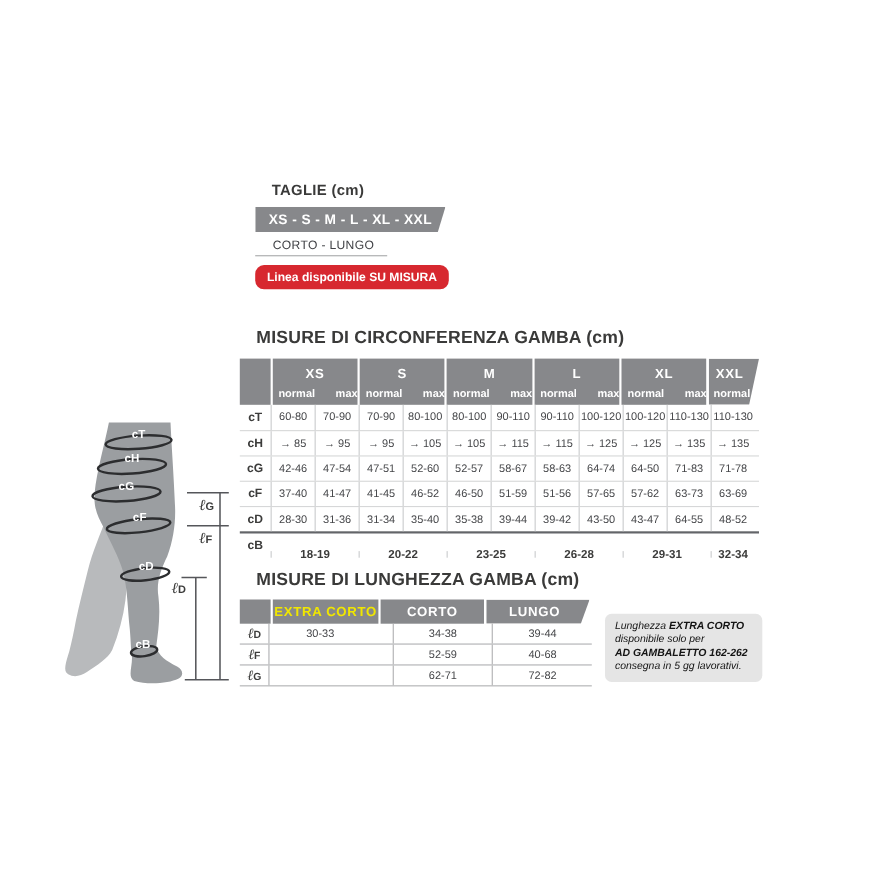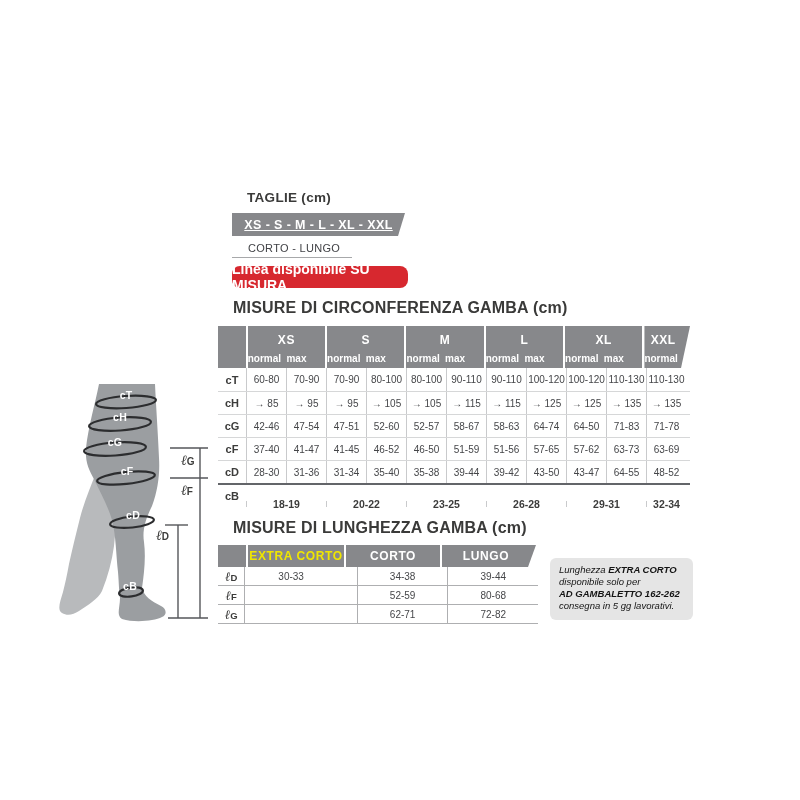--- a/index.html
+++ b/index.html
@@ -9,40 +9,40 @@
 
   
   .leg-wrap { position:absolute; left:55px; top:378px; width:160px; height:252px; }
   .leg-wrap svg { position:absolute; left:0; top:0; }
   .band-label { position:absolute; transform:translate(-50%,-50%); color:#fff; font-weight:bold; font-size:10.5px; letter-spacing:.2px; }
   .len-label { position:absolute; display:flex; align-items:baseline; color:#3c3c3b; }
   .len-label .scr { font-family:"DejaVu Serif", serif; font-style:italic; font-size:14px; line-height:1; }
   .len-label .ltr { font-weight:bold; font-size:10px; line-height:1; }
 
   
-  .taglie { position:absolute; left:232px; top:190px; width:190px; }
+  .taglie { position:absolute; left:232px; top:165px; width:190px; }
   .taglie-title { font-size:13.5px; font-weight:bold; letter-spacing:.3px; margin-left:15px; color:#3a3a39; }
   .size-banner { margin-top:8px; width:173px; height:23px; background:#87888b; color:#fff; font-weight:bold;
                  font-size:12.5px; letter-spacing:.4px; display:flex; align-items:center; justify-content:center;
-                 clip-path:polygon(0 0,100% 0,calc(100% - 7px) 100%,0 100%);text-decoration:underline; }
+                 clip-path:polygon(0 0,100% 0,calc(100% - 7px) 100%,0 100%); }
   .opt-row { width:120px; padding:6px 0 3px 16px; border-bottom:1px solid #a7a8aa; font-size:11px; letter-spacing:.3px; color:#414246; }
   .custom-badge { margin-top:8px; width:176px; height:22px; background:#d7282f; border-radius:8px; color:#fff;
-                  font-weight:bold; font-size:14px; display:flex; align-items:center; justify-content:center; }
+                  font-weight:bold; font-size:11px; display:flex; align-items:center; justify-content:center; }
 
   
   .tbl-title { font-size:16px; font-weight:bold; letter-spacing:.2px; margin-left:15px; color:#3a3a39; }
 
   
   .circ { position:absolute; left:218px; top:299px; width:472px; }
   .circ-header { display:flex; gap:2px; margin-top:9px; height:42px; }
   .ch-spacer { width:28px; background:#87888b; }
   .cg { width:78px; background:#87888b; color:#fff; display:flex; flex-direction:column; }
   .cg-label { flex:1; display:flex; align-items:center; justify-content:center; font-weight:bold; font-size:12px; letter-spacing:.6px; }
   .cg-sub { display:flex; font-weight:bold; font-size:10px; padding-bottom:4px; }
-  .cg-sub span { flex:1; text-align:left; }
+  .cg-sub span { flex:1; text-align:right; }
   .cg.last { width:46px; clip-path:polygon(0 0,100% 0,calc(100% - 9px) 100%,0 100%); }
   .cg.last .cg-label, .cg.last .cg-sub { padding-right:8px; }
 
   .crow { display:flex; height:23px; align-items:stretch; }
   .crow + .crow { border-top:1px solid #d6d7d8; }
   .crow.cb { border-top:2px solid #636569; height:24px; }
   .rlabel { width:28px; display:flex; align-items:center; justify-content:center; font-weight:bold; font-size:11px; color:#3c3c3b; }
   .cval { width:40px; display:flex; align-items:center; justify-content:center; font-size:10px; color:#454649; border-left:1px solid #c9cacc; }
   .cval.w2 { width:80px; }
   .crow.cb .cval { font-weight:bold; font-size:10.5px; color:#3c3c3b;margin-top:16px; }
@@ -284,21 +284,21 @@
         <div class="lval c2">34-38</div>
         <div class="lval c3">39-44</div>
       </div>
       <div class="len-row">
         <div class="len-rlabel">
             <span class="scr">ℓ</span>
             <span class="ltr">F</span>
           </div>
         <div class="lval c1"></div>
         <div class="lval c2">52-59</div>
-        <div class="lval c3">80-68</div>
+        <div class="lval c3">40-68</div>
       </div>
       <div class="len-row">
         <div class="len-rlabel">
             <span class="scr">ℓ</span>
             <span class="ltr">G</span>
           </div>
         <div class="lval c1"></div>
         <div class="lval c2">62-71</div>
         <div class="lval c3">72-82</div>
       </div>

